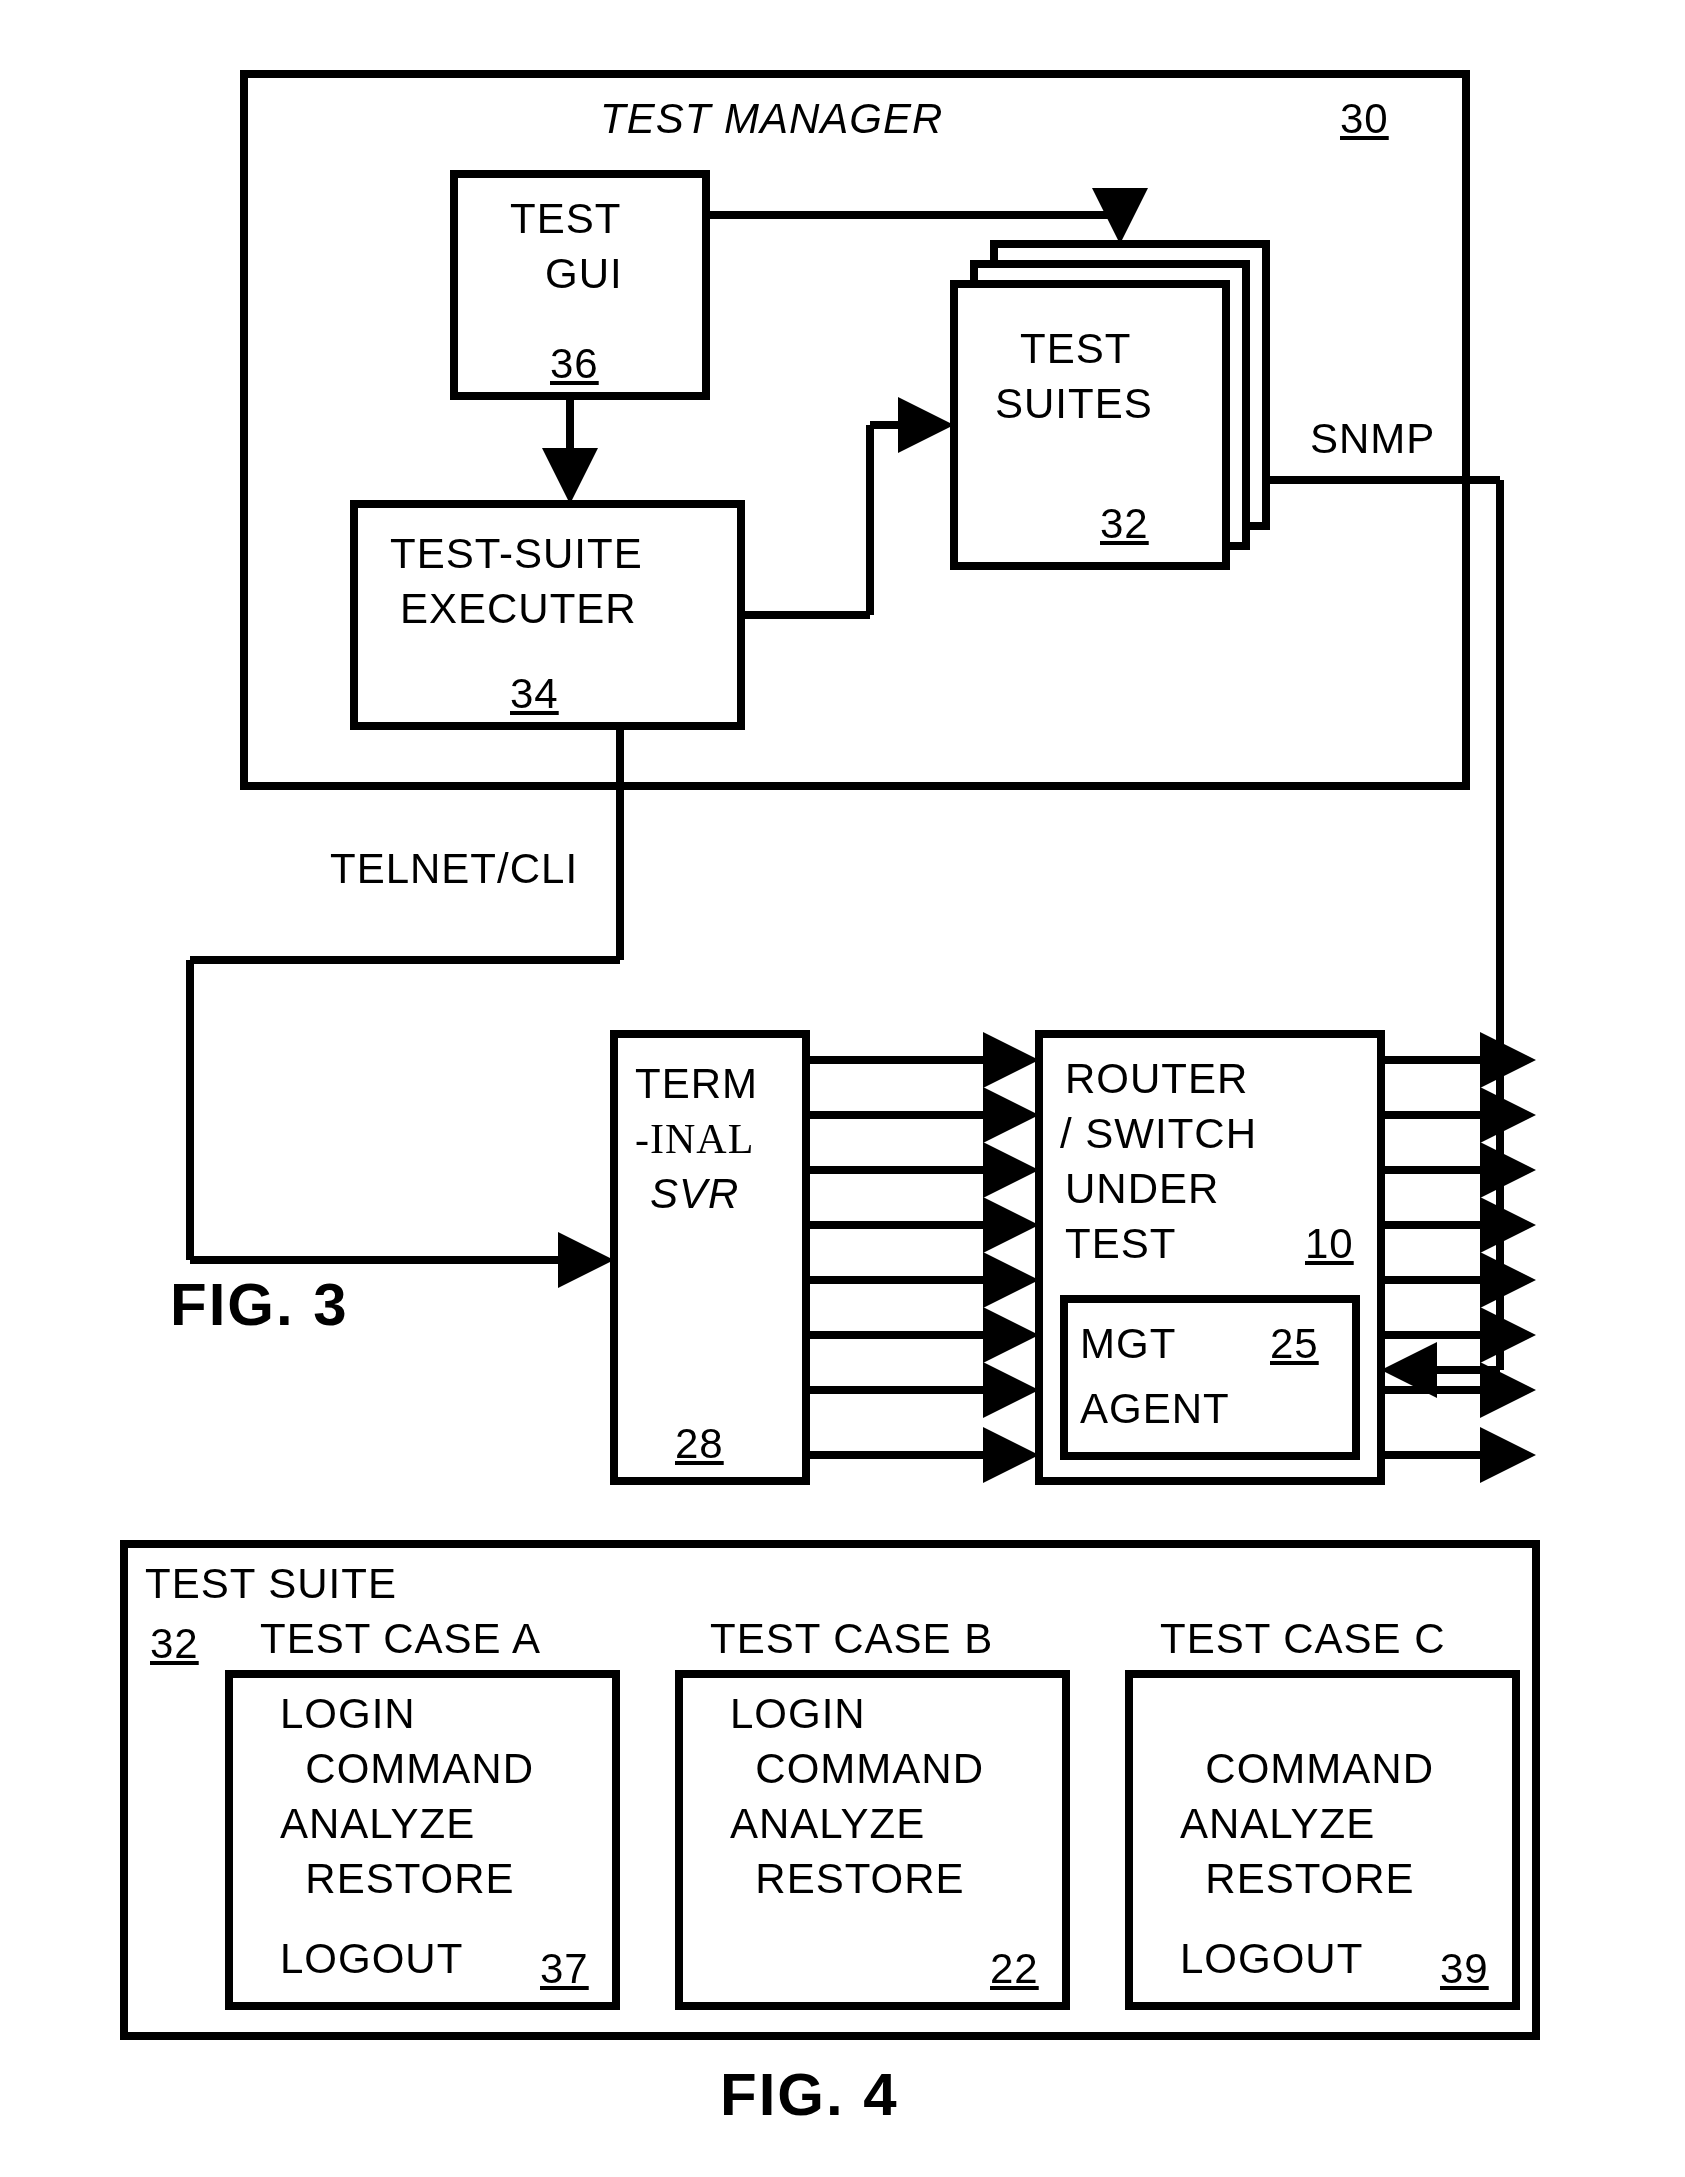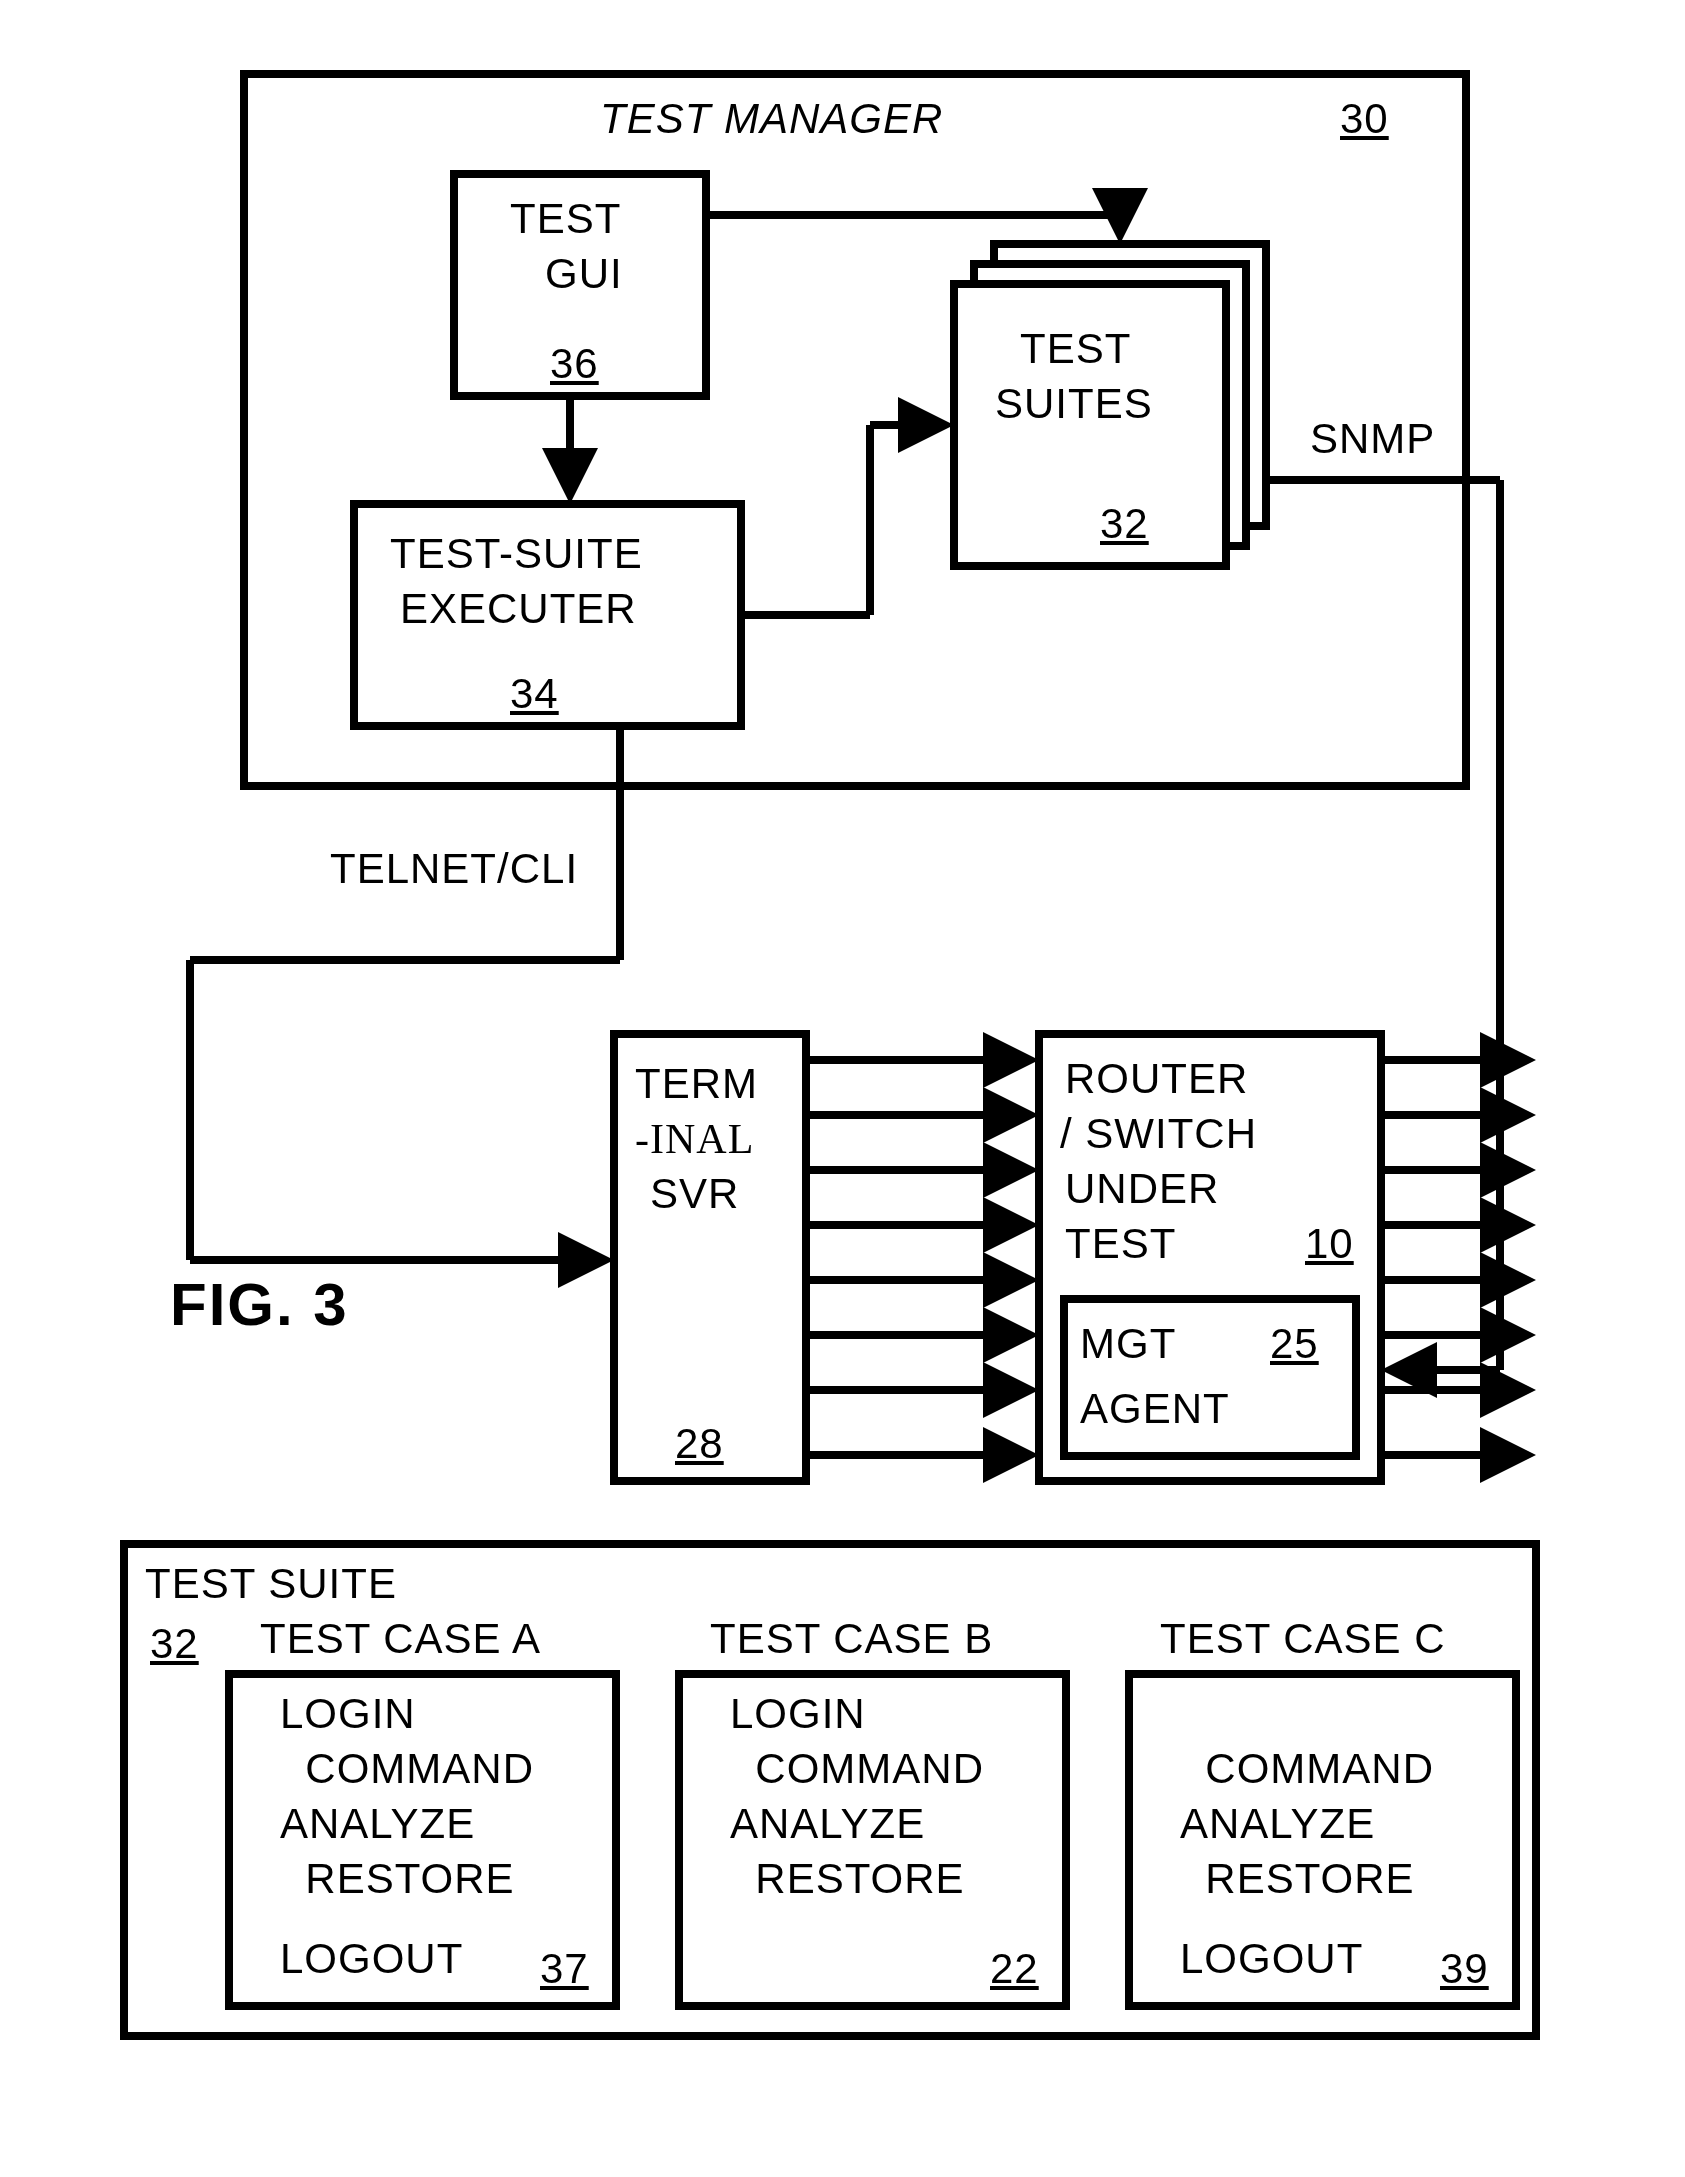--- a/index.html
+++ b/index.html
@@ -77,21 +77,21 @@
 
   <span class="label" style="left:1250px; top:375px;">SNMP</span>
 
   <span class="label" style="left:270px; top:805px;">TELNET/CLI</span>
 
   <span class="figlabel" style="left:110px; top:1230px;">FIG. 3</span>
 
   <div class="box" style="left:550px; top:990px; width:200px; height:455px;"></div>
   <span class="label" style="left:575px; top:1020px;">TERM</span>
   <span class="label" style="left:575px; top:1075px;font-family:Liberation Serif, serif;">-INAL</span>
-  <span class="label" style="left:590px; top:1130px;">SVR</span>
+  <span class="label" style="left:590px; top:1130px;font-style:italic;">SVR</span>
   <span class="label num" style="left:615px; top:1380px;">28</span>
 
   <div class="box" style="left:975px; top:990px; width:350px; height:455px;"></div>
   <span class="label" style="left:1005px; top:1015px;">ROUTER</span>
   <span class="label" style="left:1000px; top:1070px;">/ SWITCH</span>
   <span class="label" style="left:1005px; top:1125px;">UNDER</span>
   <span class="label" style="left:1005px; top:1180px;">TEST</span>
   <span class="label num" style="left:1245px; top:1180px;">10</span>
 
   <div class="inner-box" style="left:1000px; top:1255px; width:300px; height:165px;"></div>
@@ -121,20 +121,21 @@
   <span class="label num" style="left:930px; top:1905px;">22</span>
 
   <span class="label" style="left:1100px; top:1575px;">TEST CASE C</span>
   <div class="box" style="left:1065px; top:1630px; width:395px; height:340px;"></div>
   <span class="label" style="left:1120px; top:1705px;">  COMMAND</span>
   <span class="label" style="left:1120px; top:1760px;">ANALYZE</span>
   <span class="label" style="left:1120px; top:1815px;">  RESTORE</span>
   <span class="label" style="left:1120px; top:1895px;">LOGOUT</span>
   <span class="label num" style="left:1380px; top:1905px;">39</span>
 
+  <span class="figlabel" style="left:660px; top:2020px;">FIG. 4</span>
 
   <svg class="overlay lines" viewBox="0 0 1565 2097">
     <defs>
       <marker id="ah" markerWidth="7" markerHeight="7" refX="5" refY="3.5" orient="auto">
         <polygon class="arrowhead" points="0 0, 7 3.5, 0 7"></polygon>
       </marker>
     </defs>
 
     <line x1="510" y1="360" x2="510" y2="448" marker-end="url(#ah)"></line>
 

